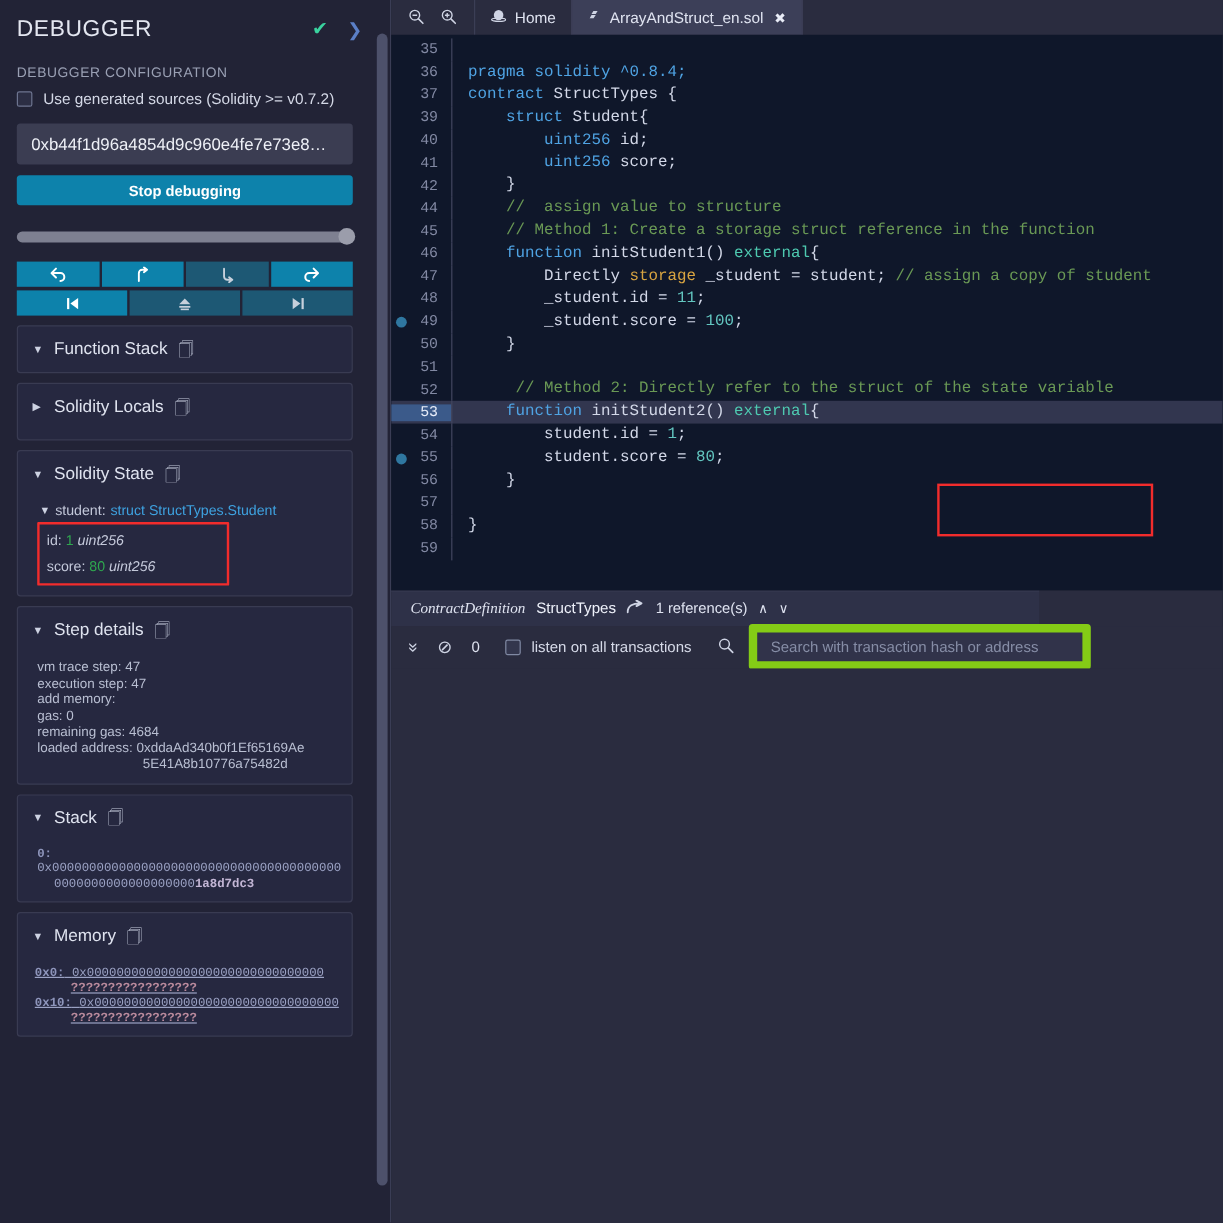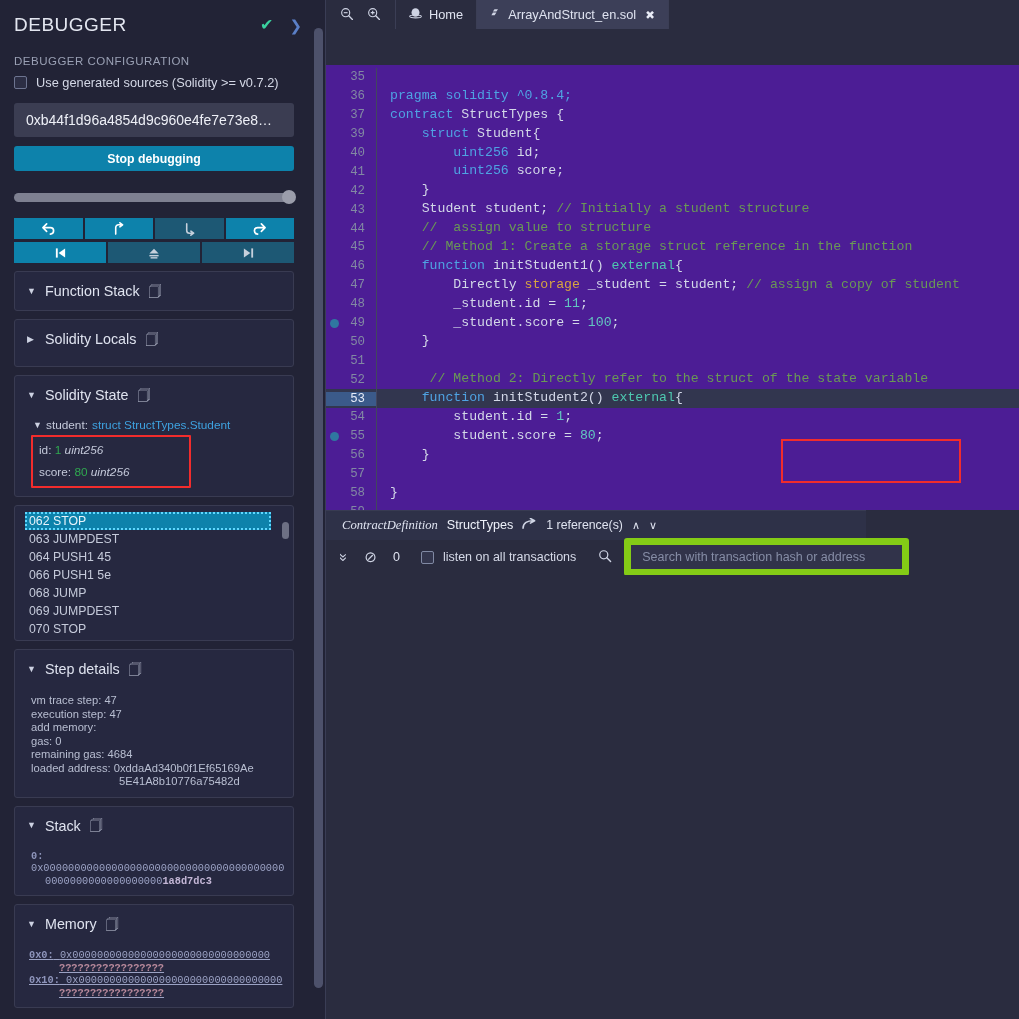--- a/index.html
+++ b/index.html
@@ -161,22 +161,22 @@
   .tab {
     height: 29px; display: flex; align-items: center; gap: 7px;
     padding: 0 13px; font-size: 12.8px; color: #dfe3f0;
     border-left: 1px solid #3b3e55; cursor: pointer;
   }
   .tab.active { background: #3c3f58; border-right: 1px solid #3b3e55;}
   .tab .ti { font-size: 11.5px; color: #cfd4e4; }
   .tab .close { font-size: 11.5px; color: #e9ecf7; margin-left: 2px; }
 
   .editor {
-    flex: 1; background: #4c1d95; position: relative; overflow: hidden;
-    font-family: "Liberation Mono", monospace; font-size: 13.2px; margin-top: 36px;
+    flex: 1; background: #0f172a; position: relative; overflow: hidden;
+    font-family: "Liberation Mono", monospace; font-size: 13.2px;
   }
   .code-scroll { position: relative; padding-top: 3px; }
   .cl { display: flex; height: 18.9px; align-items: center; position: relative; }
   .cl.cur { background: #32364f; }
   .bp {
     position: absolute; left: 4px; top: 5.5px;
     width: 9px; height: 9px; border-radius: 50%; background: #2f77a0;
   }
   .ln {
     width: 50px; text-align: right; padding-right: 11px;
@@ -347,30 +347,20 @@
             </div>
             <div class="kv" style="padding-top:6px;">
               <span>score:</span>
               <span class="num">80</span>
               <span class="typ">uint256</span>
             </div>
           </div>
         </div>
       </div>
 
-      <div class="opcodes">
-        <div class="op sel">062 STOP</div>
-        <div class="op">063 JUMPDEST</div>
-        <div class="op">064 PUSH1 45</div>
-        <div class="op">066 PUSH1 5e</div>
-        <div class="op">068 JUMP</div>
-        <div class="op">069 JUMPDEST</div>
-        <div class="op">070 STOP</div>
-        <div class="op-scroll"></div>
-      </div>
 
       <div class="panel">
         <div class="panel-head">
           <span class="tri">▼</span>
           <span class="panel-title">Step details</span>
           <span class="copy-ic">🗍</span>
         </div>
         <div class="panel-body" style="padding-top:14px;padding-left:16px;">
           <div class="det-line"><span>vm trace step:</span> <span>47</span></div>
           <div class="det-line"><span>execution step:</span> <span>47</span></div>
@@ -480,24 +470,20 @@
             <span class="ln">40</span>
             <span class="ctxt"><span class="id">        </span><span class="typ">uint256</span><span class="id"> id;</span></span>
           </div>
           <div class="cl">
             <span class="ln">41</span>
             <span class="ctxt"><span class="id">        </span><span class="typ">uint256</span><span class="id"> score;</span></span>
           </div>
           <div class="cl">
             <span class="ln">42</span>
             <span class="ctxt"><span class="id">    }</span></span>
-          </div>
-          <div class="cl">
-            <span class="ln">43</span>
-            <span class="ctxt"><span class="id">    Student student; </span><span class="cmt">// Initially a student structure</span></span>
           </div>
           <div class="cl">
             <span class="ln">44</span>
             <span class="ctxt"><span class="cmt">    //  assign value to structure</span></span>
           </div>
           <div class="cl">
             <span class="ln">45</span>
             <span class="ctxt"><span class="cmt">    // Method 1: Create a storage struct reference in the function</span></span>
           </div>
           <div class="cl">

